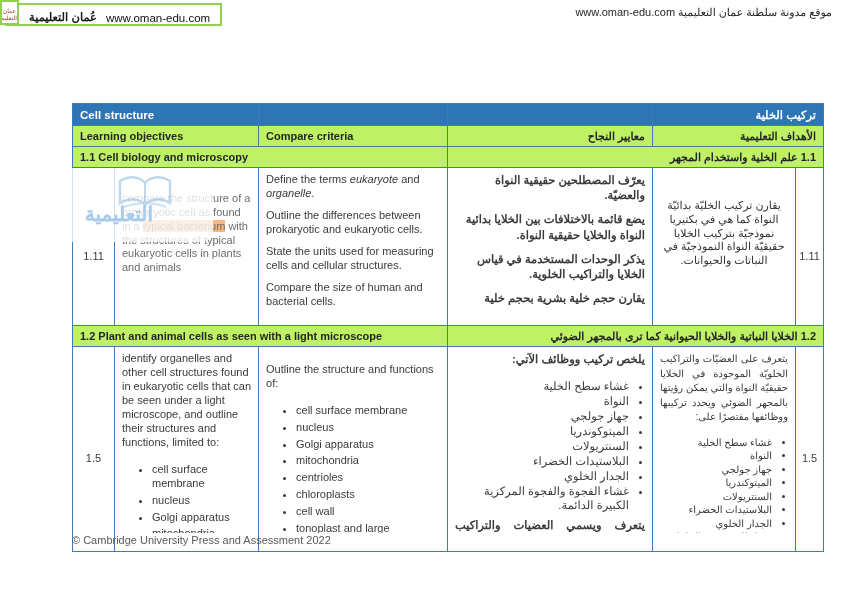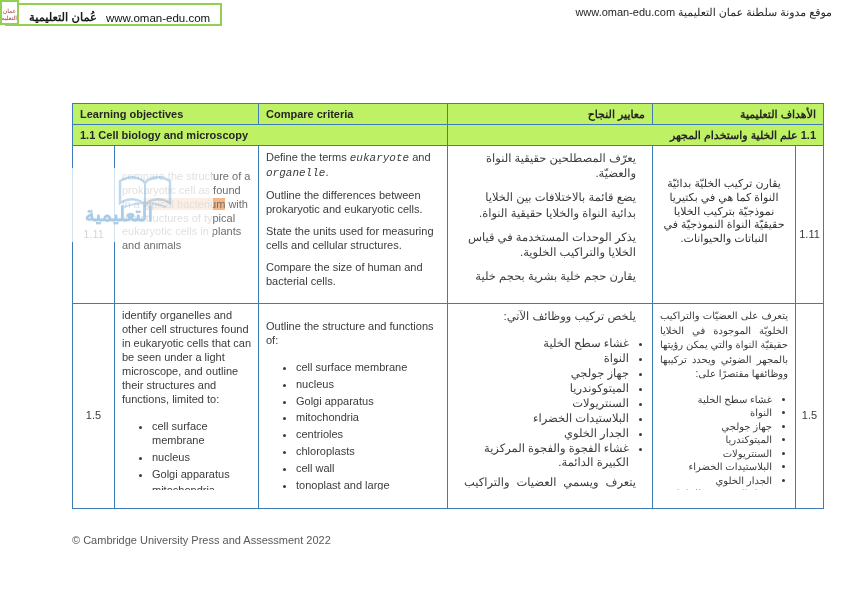--- a/index.html
+++ b/index.html
@@ -40,33 +40,33 @@
   .clip1{height:139px;box-sizing:border-box;padding:5px 7px;overflow:hidden;}
   .clip2{height:186px;box-sizing:border-box;padding:5px 7px;overflow:hidden;}
   .cc{display:flex;align-items:center;justify-content:center;margin-top:18px;}
   .vc{display:flex;align-items:center;}
   .vc p{width:100%;}
   .pt{padding-top:16px;}
   .tbl p{margin:0 0 8px;line-height:1.27;}
   .en-obj{color:#6e6e6e;line-height:1.3;}
   .hl{background:rgba(243,170,110,0.85);}
   .arc{font-size:11.5px;}
-  .arc p{margin:0 9px 9px;line-height:1.32;}
+  .arc p{margin:0 0 9px;line-height:1.32;font-weight:bold;}
   .ar-obj-center{text-align:center;font-size:11px;line-height:1.55;color:#333;}
   .arobj5 .clip2{font-size:10px;line-height:1.2;}
   .arobj5 p{line-height:1.45;margin:0 0 3px;}
   .just{text-align:justify;}
   .tbl ul{margin:12px 0 8px;padding:0 0 0 30px;}
   .tbl .ar ul{padding:0 16px 0 0;margin-top:12px;}
   .tbl li{margin:0 0 2.5px;line-height:1.3;}
   .arc ul{margin:2px 0 6px;}
   .arc li{line-height:1.22;margin:0 0 1px;}
   .arobj5 ul{margin:4px 0 0;padding:0 6px 0 0;}
   .arobj5 li{line-height:1.25;margin:0 0 1px;}
-  i{font-style:italic;font-family:Liberation Mono, monospace;}
+  i{font-style:italic;}
   
   .wm{
     position:absolute;left:0;top:168px;width:213px;height:74px;
     background:rgba(255,255,255,0.78);border-radius:10px;pointer-events:none;
   }
   .wm-line1{
     position:absolute;right:8px;top:2px;font-size:25px;font-weight:bold;
     color:#50505a;direction:rtl;
     text-shadow:0 1px 1px rgba(255,255,255,.9),0 0 2px rgba(90,120,160,.35);
   }
@@ -94,20 +94,26 @@
 <table class="tbl">
   <colgroup>
     <col style="width:42px">
       <col style="width:144px">
       <col style="width:189px">
     <col style="width:205px">
       <col style="width:143px">
       <col style="width:28px">
   </colgroup>
   <tbody>
+      <tr class="title-row">
+    <td colspan="2">Cell structure</td>
+    <td></td>
+    <td></td>
+    <td colspan="2" class="ar">تركيب الخلية</td>
+  </tr>
   <tr class="band">
     <td colspan="2">Learning objectives</td>
     <td>Compare criteria</td>
     <td class="ar">معايير النجاح</td>
     <td colspan="2" class="ar">الأهداف التعليمية</td>
   </tr>
   <tr class="band">
     <td colspan="3">1.1 Cell biology and microscopy</td>
     <td colspan="3" class="ar">1.1 علم الخلية واستخدام المجهر</td>
   </tr>
@@ -137,20 +143,24 @@
       </div>
     </td>
     <td class="ar">
       <div class="clip1 vc">
         <p class="ar-obj-center">يقارن تركيب الخليّة بدائيّة النواة كما هي في بكتيريا نموذجيّة بتركيب الخلايا حقيقيّة النواة النموذجيّة في النباتات والحيوانات.</p>
       </div>
     </td>
     <td class="num">
       <div class="clip1 cc">1.11</div>
     </td>
+  </tr>
+  <tr class="band">
+    <td colspan="3">1.2 Plant and animal cells as seen with a light microscope</td>
+    <td colspan="3" class="ar">1.2 الخلايا النباتية والخلايا الحيوانية كما ترى بالمجهر الضوئي</td>
   </tr>
   <tr class="data-row">
     <td class="num">
       <div class="clip2 cc">1.5</div>
     </td>
     <td>
       <div class="clip2">
         <p>identify organelles and other cell structures found in eukaryotic cells that can be seen under a light microscope, and outline their structures and functions, limited to:</p>
         <ul>
               <li>cell surface membrane</li>

